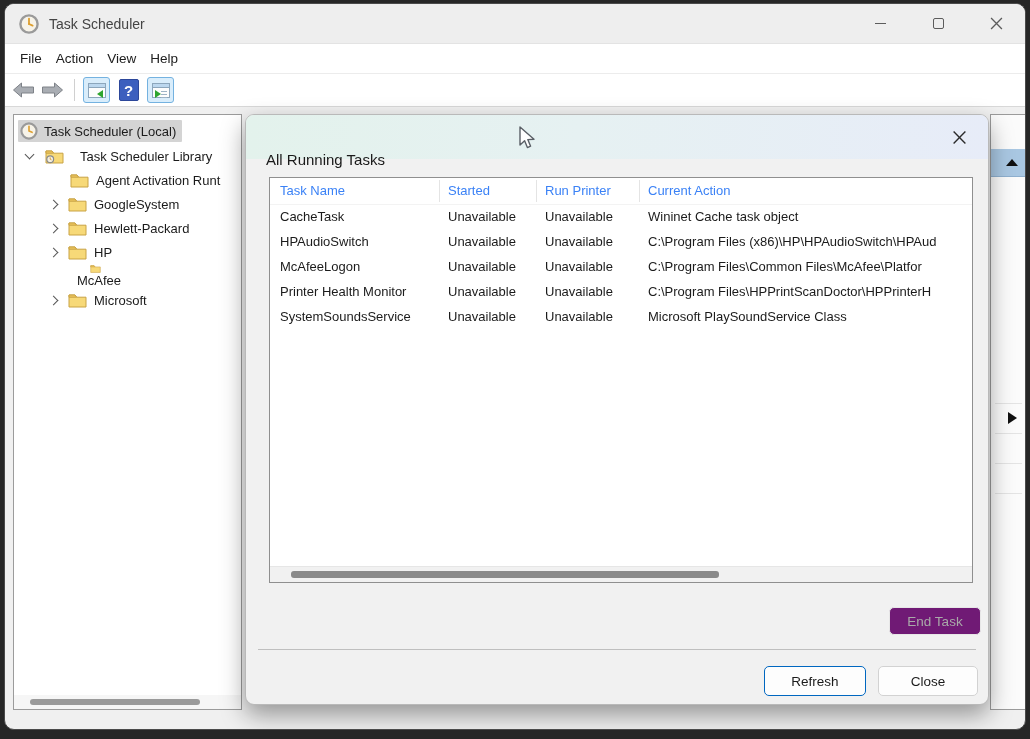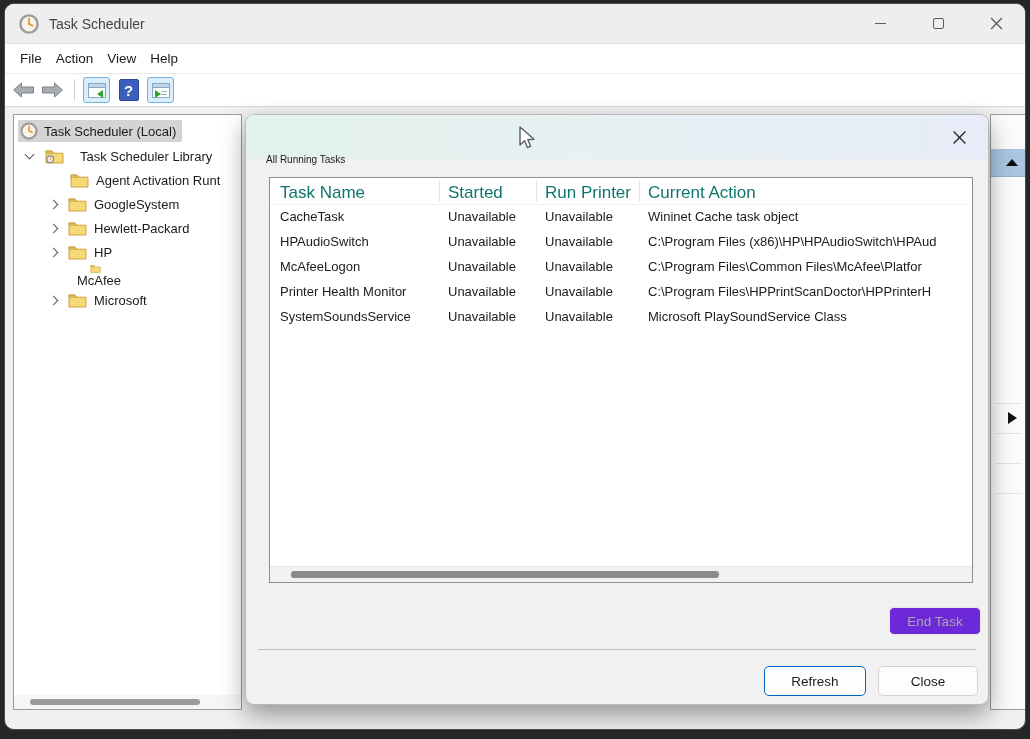--- a/index.html
+++ b/index.html
@@ -92,42 +92,42 @@
   .dialog {
     position:absolute; left:240px; top:110px; width:744px; height:591px;
     background:#f1f1f1; border-radius:9px; overflow:hidden;
     border:1px solid #b9b9b9;
     box-shadow:0 10px 24px rgba(0,0,0,0.38);
   }
   .dialog-titlebar {
     height:44px; background:linear-gradient(90deg,#e3f2ec 0%, #e6f1f2 45%, #e7ecf8 100%);
     display:flex; align-items:center; padding:0 16px 0 20px;
   }
-  .dialog-title { font-size:10px; color:#1a1a1a;margin-top:44px; }
+  .dialog-title { font-size:15px; color:#1a1a1a;margin-top:44px; }
   .dialog-close { margin-left:auto; width:26px; height:26px; display:flex; align-items:center; justify-content:center; }
   .listview {
     position:absolute; left:23px; top:62px; width:704px; height:406px;
     background:#ffffff; border:1px solid #8f8f8f; overflow:hidden;
   }
-  .lv-header { position:relative; height:27px; border-bottom:1px solid #f3f3f3; font-size:17px; color:#0f766e; }
+  .lv-header { position:relative; height:27px; border-bottom:1px solid #f3f3f3; font-size:13px; color:#3b82f6; }
   .lv-header .hcell { position:absolute; top:5px; white-space:nowrap; }
   .vdiv { position:absolute; top:2px; bottom:2px; width:1px; background:#e4e4e4; }
   .lv-row { position:relative; height:25px; font-size:13px; color:#1b1b1b; }
   .lv-row .cell { position:absolute; top:4px; white-space:nowrap; overflow:hidden; }
   .c1 { left:10px; width:158px; }
   .c2 { left:178px; width:88px; }
   .c3 { left:275px; width:95px; }
   .c4 { left:378px; width:322px; }
   .lv-hscroll { position:absolute; left:0; right:0; bottom:0; height:16px; background:#f1f1f1; border-top:1px solid #e6e6e6; }
   .lv-thumb { position:absolute; left:21px; top:4px; width:428px; height:7px; background:#8a8a8a; border-radius:3px; }
   .btn {
     position:absolute; display:flex; align-items:center; justify-content:center;
     font-size:13.5px; border-radius:5px; background:#fdfdfd; border:1px solid #d2d2d2; color:#1b1b1b;
   }
-  .btn-endtask { left:643px; top:492px; width:92px; height:28px; background:#6d28d9; border:1px solid #e7e7e7; color:#a9a9a9; }
+  .btn-endtask { left:643px; top:492px; width:92px; height:28px; background:#701a75; border:1px solid #e7e7e7; color:#a9a9a9; }
   .dlg-sep { position:absolute; left:12px; right:12px; top:534px; height:1px; background:#bfbfbf; }
   .btn-refresh { left:518px; top:551px; width:102px; height:30px; border:1.5px solid #0067c0; }
   .btn-close { left:632px; top:551px; width:100px; height:30px; }
   
   .cursor { position:absolute; left:516px; top:126px; width:22px; height:26px; z-index:50; }
 </style>
 </head>
 <body>
 
 <div class="window">

